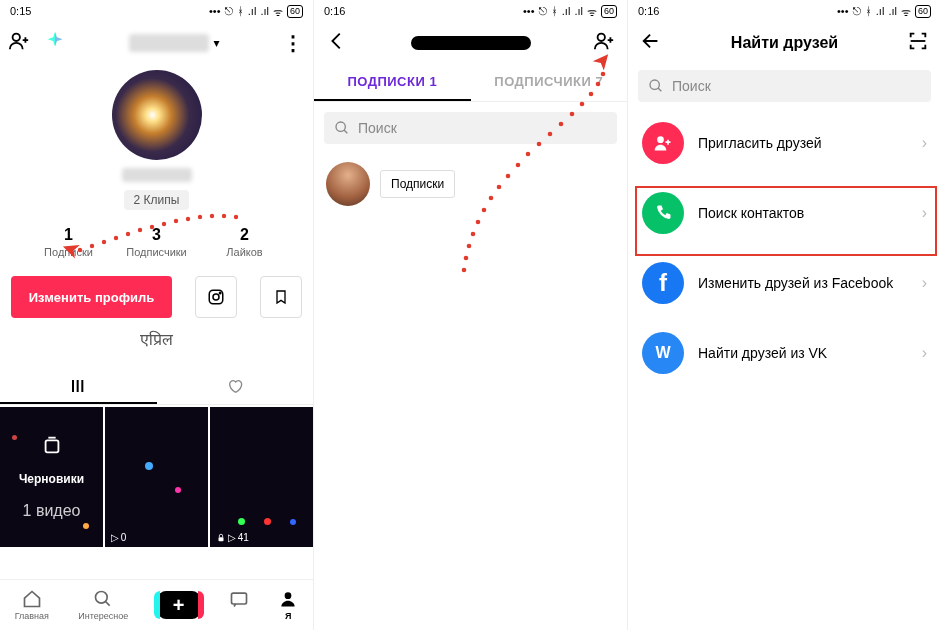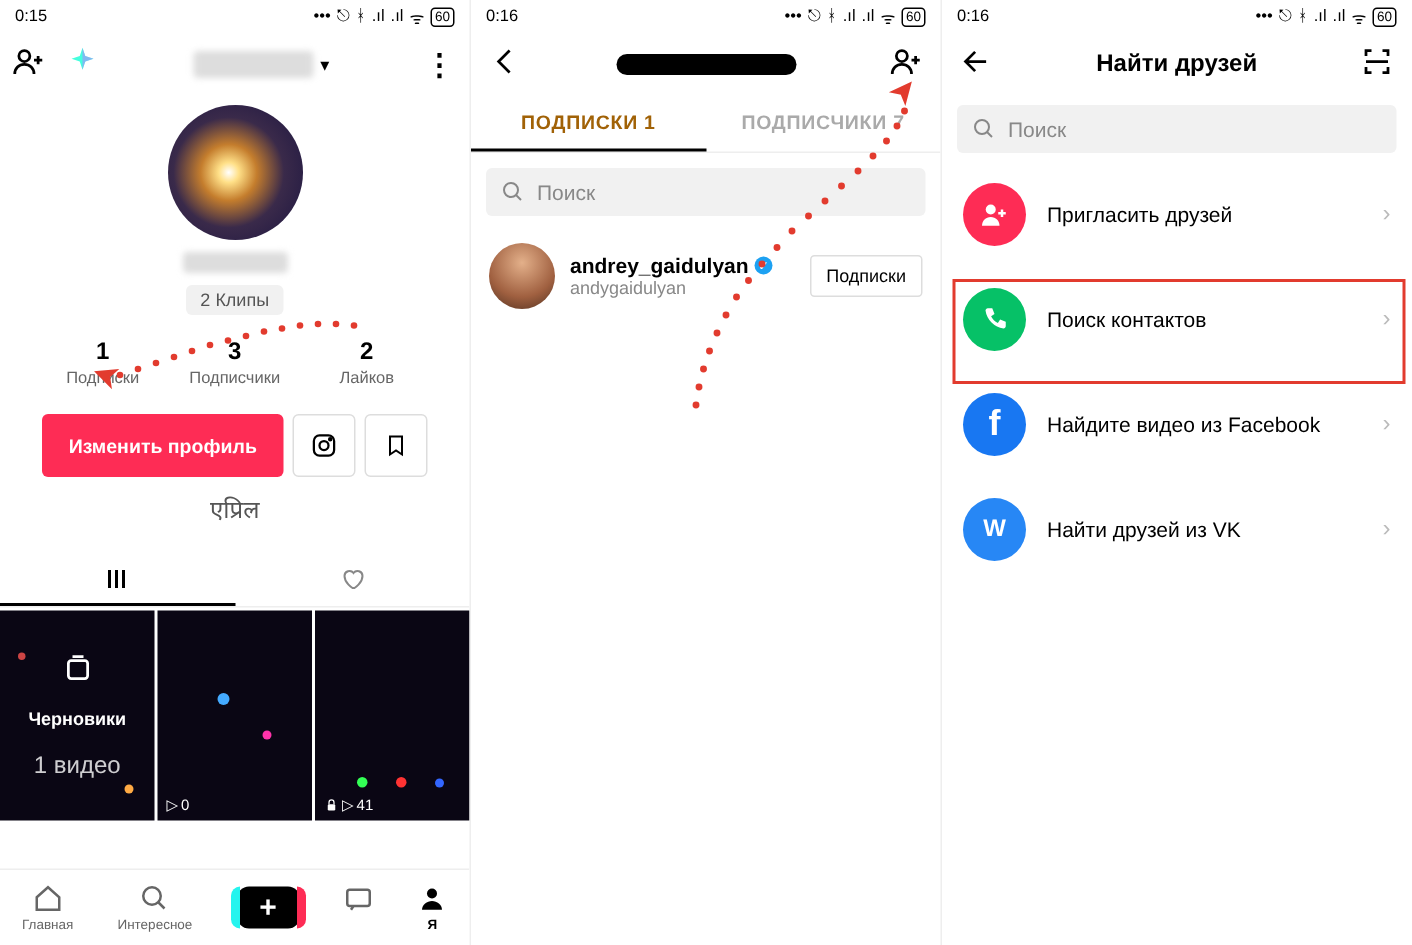--- a/index.html
+++ b/index.html
@@ -21,21 +21,21 @@
   .avatar-wrap{display:flex;flex-direction:column;align-items:center;margin-top:6px;}
   .avatar{width:90px;height:90px;border-radius:50%;background:radial-gradient(circle at 45% 50%,#fff 0%,#ffe088 10%,#c47d2d 28%,#3a2a4a 55%,#1a1440 100%);}
   .handle-blur{width:70px;height:14px;background:#ddd;filter:blur(2px);margin-top:8px;border-radius:3px;}
   .clips-pill{margin-top:8px;background:#f1f1f1;border-radius:4px;padding:3px 10px;font-size:12px;color:#555;}
   
   .stats{display:flex;justify-content:center;gap:18px;margin-top:16px;}
   .stat{display:flex;flex-direction:column;align-items:center;min-width:70px;}
   .stat .num{font-size:16px;font-weight:700;}
   .stat .lbl{font-size:11px;color:#666;margin-top:2px;}
   
-  .edit-row{display:flex;justify-content:center;gap:6px;margin-top:18px;}
+  .edit-row{display:flex;justify-content:center;gap:23px;margin-top:18px;}
   .edit-btn{background:#fe2c55;color:#fff;border:none;border-radius:4px;padding:10px 18px;font-size:13px;font-weight:600;}
   .sq-btn{width:40px;height:40px;border:1px solid #ddd;border-radius:4px;display:flex;align-items:center;justify-content:center;background:#fff;}
   .bio{font-size:16px;color:#555;text-align:center;margin-top:10px;}
   
   .ptabs{display:flex;margin-top:20px;border-bottom:1px solid #eee;}
   .ptab{flex:1;display:flex;justify-content:center;padding:8px 0;}
   .ptab.active{border-bottom:2px solid #000;}
   
   .thumbs{display:flex;gap:2px;margin-top:2px;}
   .thumb{flex:1;height:140px;background:#0a0614;position:relative;color:#fff;font-size:10px;}
@@ -48,21 +48,21 @@
   .bitem.active{color:#000;font-weight:600;}
   .plus-btn{width:42px;height:28px;background:#000;border-radius:8px;color:#fff;display:flex;align-items:center;justify-content:center;font-size:20px;font-weight:700;position:relative;}
   .plus-btn::before{content:"";position:absolute;left:-4px;top:0;bottom:0;width:6px;background:#25f4ee;border-radius:8px 0 0 8px;}
   .plus-btn::after{content:"";position:absolute;right:-4px;top:0;bottom:0;width:6px;background:#fe2c55;border-radius:0 8px 8px 0;}
   
   .hdr2{height:42px;display:flex;align-items:center;justify-content:space-between;padding:0 12px;}
   .back-arr svg{width:22px;height:22px;}
   .name-blot{width:120px;height:14px;background:#000;border-radius:8px;}
   .tabs2{display:flex;border-bottom:1px solid #eee;}
   .tab2{flex:1;text-align:center;padding:10px 0;font-size:13px;font-weight:700;color:#aaa;letter-spacing:.5px;}
-  .tab2.active{color:#a16207;border-bottom:2px solid #000;}
+  .tab2.active{color:#6d28d9;border-bottom:2px solid #000;}
   .search{margin:10px;background:#f1f1f1;border-radius:4px;display:flex;align-items:center;padding:8px 10px;gap:8px;color:#888;font-size:14px;}
   .urow{display:flex;align-items:center;padding:8px 12px;gap:10px;}
   .uava{width:44px;height:44px;border-radius:50%;background:radial-gradient(circle at 50% 30%,#e3b08a 0%,#a06040 60%,#503020 100%);}
   .uinfo{flex:1;display:flex;flex-direction:column;}
   .uname{font-size:14px;font-weight:600;display:flex;align-items:center;gap:4px;}
   .verif{width:12px;height:12px;background:#1da1f2;border-radius:50%;display:inline-flex;align-items:center;justify-content:center;color:#fff;font-size:8px;}
   .uhandle{font-size:12px;color:#888;}
   .sub-btn{border:1px solid #ddd;background:#fff;border-radius:3px;padding:6px 10px;font-size:12px;}
   
   .hdr3{height:42px;display:flex;align-items:center;justify-content:space-between;padding:0 12px;}
@@ -294,27 +294,20 @@
     </div>
     <div class="search">
       <svg width="16" height="16" viewBox="0 0 24 24" fill="none" stroke="#888" stroke-width="2">
           <circle cx="10" cy="10" r="7"></circle>
           <path d="M20 20l-5-5"></path>
         </svg>
       <span>Поиск</span>
     </div>
     <div class="urow">
       <div class="uava"></div>
-      <div class="uinfo">
-        <span class="uname">
-          <span>andrey_gaidulyan</span>
-          <span class="verif">✓</span>
-        </span>
-        <span class="uhandle">andygaidulyan</span>
-      </div>
       <button class="sub-btn">Подписки</button>
     </div>
 
     <svg class="dotpath" style="left:130px;top:60px;width:180px;height:220px;" viewBox="0 0 180 220">
       <g>
         <circle cx="20" cy="210" r="2.3"></circle>
           <circle cx="22" cy="198" r="2.3"></circle>
           <circle cx="25" cy="186" r="2.3"></circle>
           <circle cx="29" cy="174" r="2.3"></circle>
           <circle cx="34" cy="162" r="2.3"></circle>
@@ -391,21 +384,21 @@
           </svg>
       </div>
       <span class="olabel">Поиск контактов</span>
       <span class="chev">›</span>
     </div>
 
     <div class="optrow">
       <div class="oicon ic-fb">
         <span style="font-weight:900;font-size:24px;font-family:Arial;">f</span>
       </div>
-      <span class="olabel">Найдите видео из Facebook</span>
+      <span class="olabel">Изменить друзей из Facebook</span>
       <span class="chev">›</span>
     </div>
 
     <div class="optrow">
       <div class="oicon ic-vk">
         <span style="font-weight:900;font-size:16px;">W</span>
       </div>
       <span class="olabel">Найти друзей из VK</span>
       <span class="chev">›</span>
     </div>

